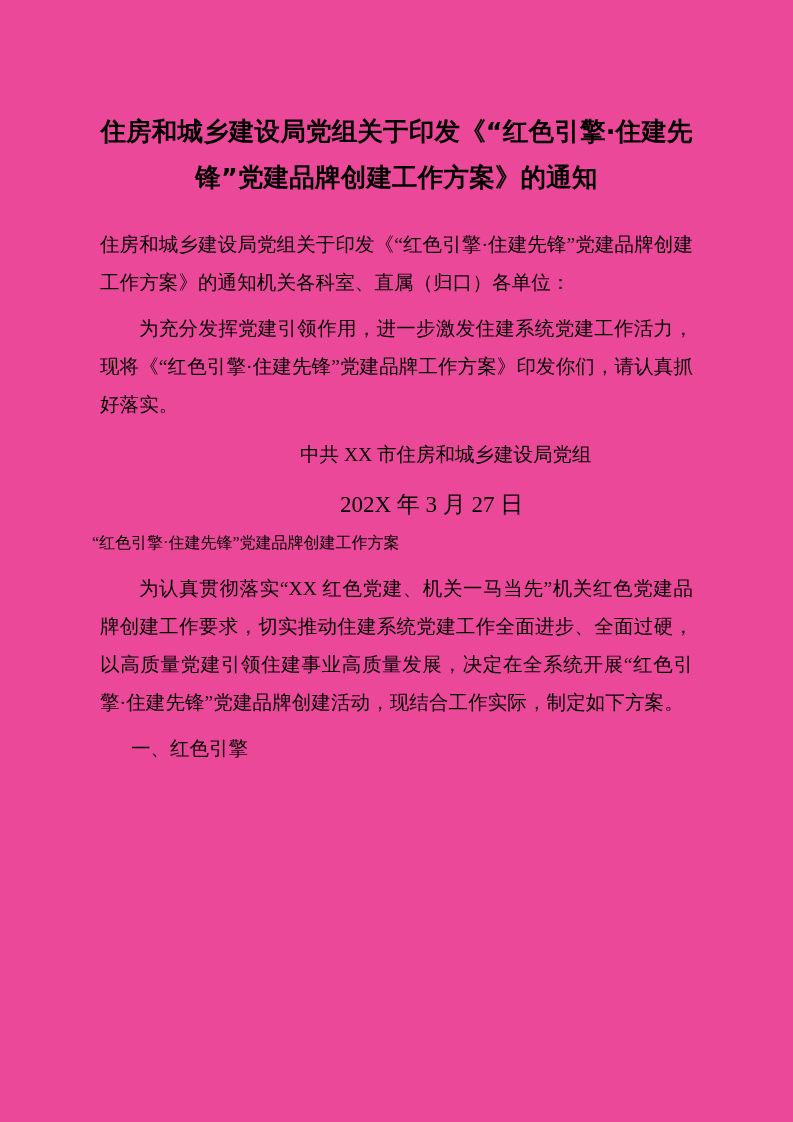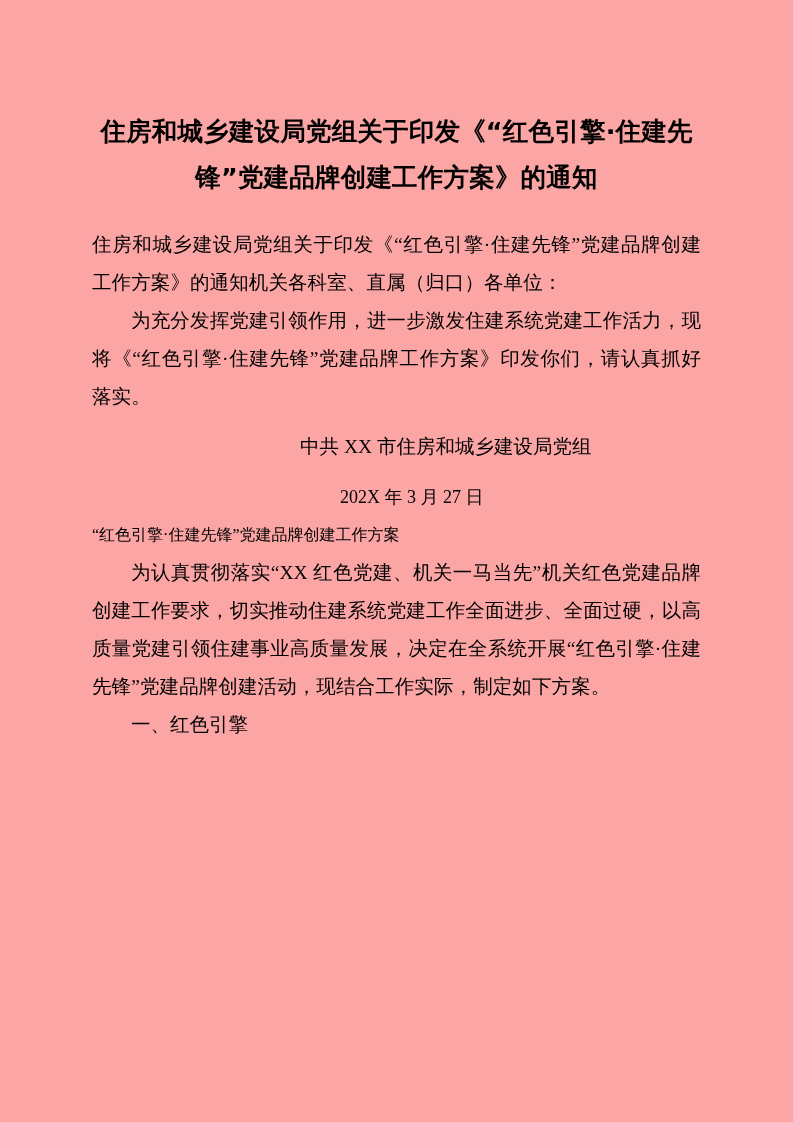--- a/index.html
+++ b/index.html
@@ -13,55 +13,55 @@
     font-family: "Liberation Serif", "DejaVu Serif", serif;
     color: #000000;
     -webkit-font-smoothing: antialiased;
   }
   .page {
     position: relative;
     width: 793px;
     height: 1122px;
     box-sizing: border-box;
     padding: 108px 92px 60px 92px;
-    background: #fca5a5;
+    background: #ec4899;
   }
   .doc-title {
     font-family: "DejaVu Sans", "Liberation Sans", sans-serif;
     font-weight: bold;
     font-size: 25.5px;
     line-height: 46px;
     text-align: center;
     letter-spacing: 0.2px;
     margin: 0 0 26px 0;
     padding: 0 6px;
   }
   .body-p {
     font-size: 19.5px;
     line-height: 38px;
     text-align: justify;
     text-justify: inter-ideograph;
-    margin: 0;
+    margin: 8px;
     letter-spacing: 0.1px;
   }
   .indent {
     text-indent: 39px;
   }
   .right-block {
     font-size: 19.5px;
     line-height: 38px;
     margin: 12px;
     text-align: justify;
     text-justify: inter-ideograph;
   }
   .sign-lead {
     padding-left: 196px;
   }
   .date-line {
-    font-size: 18px;
+    font-size: 23px;
     line-height: 38px;
     margin: 0;
     padding-left: 248px;
   }
   .plan-title {
     font-size: 16px;
     line-height: 38px;
     margin: 0;
   }
   .section-heading {

